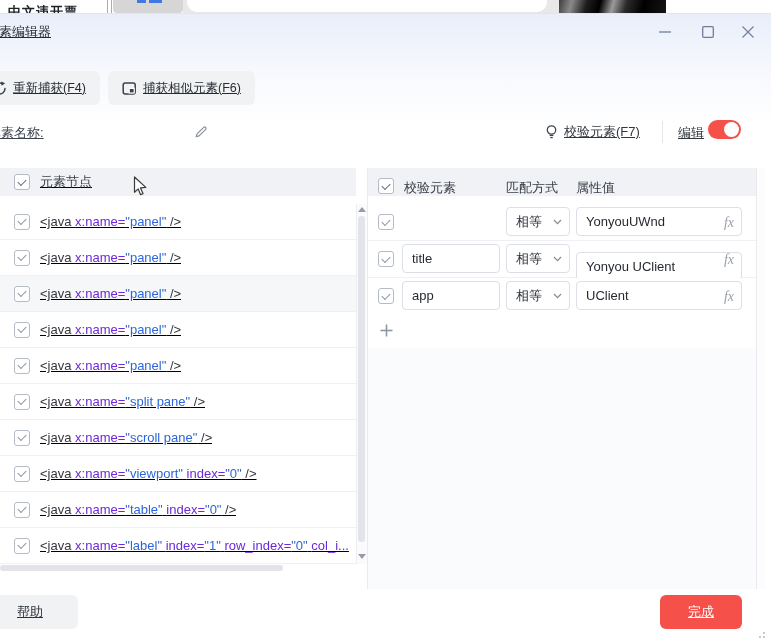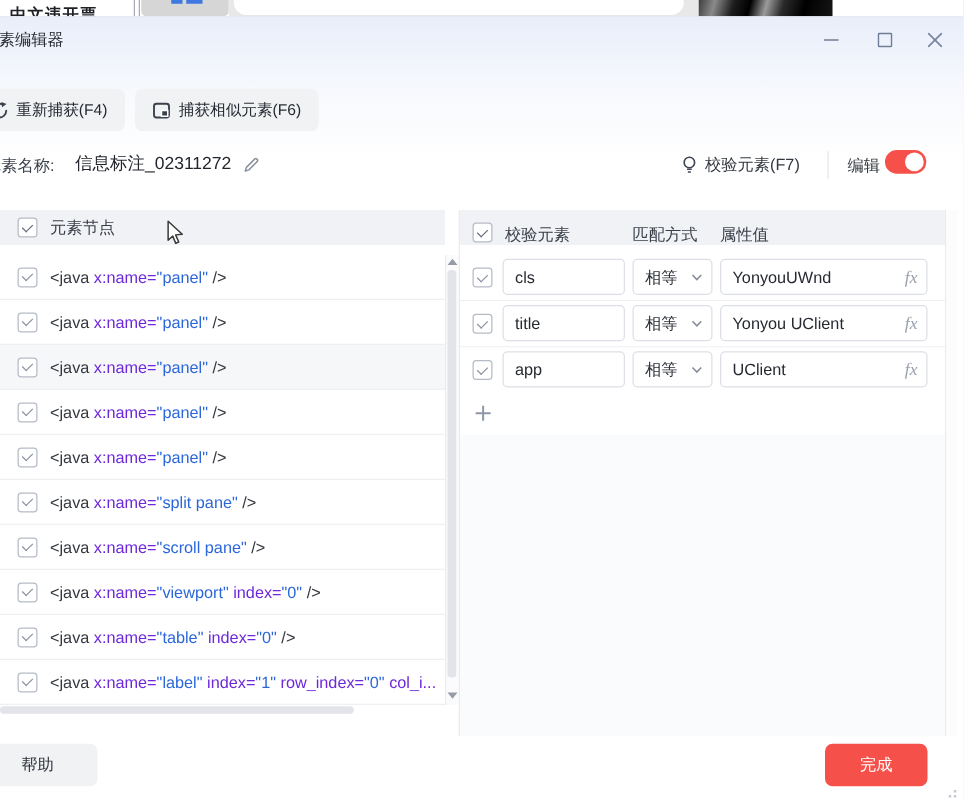--- a/index.html
+++ b/index.html
@@ -1,18 +1,18 @@
 <!DOCTYPE html>
 <html><head>
 <meta charset="utf-8">
 <style>
   html,body{margin:0;padding:0;background:#dfe3e8;}
   .screen{position:relative;width:771px;height:641px;overflow:hidden;background:#fff;
           font-family:"Liberation Sans","DejaVu Sans",sans-serif;-webkit-font-smoothing:antialiased;}
-  .abs{position:absolute;}
+  .abs{position:absolute;text-decoration:underline;}
 
   
   .bg-cell{left:0;top:0;width:112px;height:13px;background:#fff;overflow:hidden;}
   .bg-cell-text{position:absolute;left:8px;top:3px;font-size:13px;font-weight:700;color:#1d2025;letter-spacing:1px;white-space:nowrap;}
   .bg-vline{top:0;width:1px;height:13px;background:#a9adb3;}
   .bg-btn{left:113px;top:0;width:70px;height:13px;background:#d6d6d6;border-radius:0 0 4px 4px;}
   .bg-blue1{left:137px;top:0;width:9px;height:3px;background:#3f78e0;}
   .bg-blue2{left:149px;top:0;width:13px;height:3px;background:#3f78e0;}
   .bg-gray{left:183px;top:0;width:377px;height:13px;background:#e8e8e8;}
   .bg-pill{left:187px;top:-9px;width:360px;height:21px;background:#fff;border-radius:10px;}
@@ -140,21 +140,20 @@
     </div>
     <div class="abs btn-gray" id="btn-similar">
       <svg width="15" height="15" viewBox="0 0 15 15">
         <rect x="1.2" y="2" width="12" height="11" rx="2" fill="none" stroke="#3a404c" stroke-width="1.5"></rect>
         <rect x="7.2" y="7.4" width="5" height="4.6" fill="#3a404c" stroke="#fff" stroke-width="1.2"></rect>
       </svg>
       <span>捕获相似元素(F6)</span>
     </div>
 
     <div class="abs nr-label">元素名称:</div>
-    <div class="abs nr-value">信息标注_02311272</div>
     <div class="abs nr-pencil">
       <svg width="15" height="15" viewBox="0 0 15 15">
         <path d="M2.2 12.8 L3.1 9.9 L9.7 3.3 A1.3 1.3 0 0 1 11.5 3.3 L11.7 3.5 A1.3 1.3 0 0 1 11.7 5.3 L5.1 11.9 Z" fill="none" stroke="#8a919d" stroke-width="1.2" stroke-linejoin="round"></path>
       </svg>
     </div>
     <div class="abs verify-btn">
       <svg width="15" height="16" viewBox="0 0 15 16">
         <circle cx="7.5" cy="6" r="4.2" fill="none" stroke="#3f4552" stroke-width="1.3"></circle>
         <line x1="5.6" y1="11.4" x2="9.4" y2="11.4" stroke="#3f4552" stroke-width="1.3"></line>
         <line x1="6.3" y1="13.6" x2="8.7" y2="13.6" stroke="#3f4552" stroke-width="1.3"></line>
@@ -225,21 +224,20 @@
     <div class="abs panel-header ph-right">
       <div class="checkbox checked dark cb-abs"></div>
       <span class="hdr-label hdr-name">校验元素</span>
       <span class="hdr-label hdr-match">匹配方式</span>
       <span class="hdr-label hdr-value">属性值</span>
     </div>
 
     <div class="abs attr-rows" id="attr-rows">
         <div class="attr-row">
           <div class="checkbox checked cb-abs"></div>
-          <input class="tb-input in-name" value="cls" style="">
           <div class="sel">
             <span>相等</span>
             <svg width="9" height="6" viewBox="0 0 9 6">
               <polyline points="1,1 4.5,4.6 8,1" fill="none" stroke="#878e99" stroke-width="1.3"></polyline>
             </svg>
           </div>
           <div class="val-wrap">
             <input class="tb-input" value="YonyouUWnd" style="padding-right: 20px;">
             <span class="fx">fx</span>
           </div>
@@ -247,21 +245,21 @@
         <div class="attr-row">
           <div class="checkbox checked cb-abs"></div>
           <input class="tb-input in-name" value="title" style="">
           <div class="sel">
             <span>相等</span>
             <svg width="9" height="6" viewBox="0 0 9 6">
               <polyline points="1,1 4.5,4.6 8,1" fill="none" stroke="#878e99" stroke-width="1.3"></polyline>
             </svg>
           </div>
           <div class="val-wrap">
-            <input class="tb-input" value="Yonyou UClient" style="padding-right: 44px;">
+            <input class="tb-input" value="Yonyou UClient" style="padding-right: 44px; margin-top: 8px;">
             <span class="fx">fx</span>
           </div>
         </div>
         <div class="attr-row">
           <div class="checkbox checked cb-abs"></div>
           <input class="tb-input in-name" value="app" style="">
           <div class="sel">
             <span>相等</span>
             <svg width="9" height="6" viewBox="0 0 9 6">
               <polyline points="1,1 4.5,4.6 8,1" fill="none" stroke="#878e99" stroke-width="1.3"></polyline>

